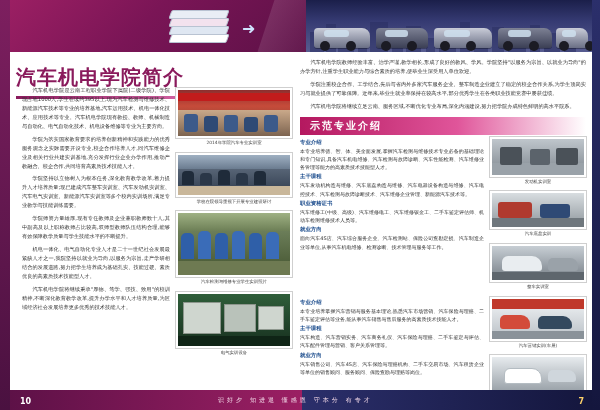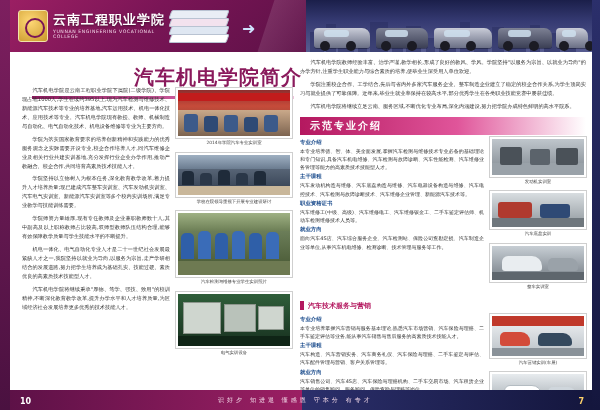--- a/index.html
+++ b/index.html
@@ -40,21 +40,21 @@
   .logo-cn{color:#ffffff;font-size:13px;font-weight:bold;letter-spacing:1px;margin-left:5px;
     text-shadow:0 1px 2px rgba(0,0,0,.45);line-height:1.05;}
   .logo-en{color:#f4d9ea;font-size:4.6px;letter-spacing:.6px;margin-left:5px;margin-top:2px;}
 
   
   .books{position:absolute;left:160px;top:6px;width:58px;height:40px;}
   .book{position:absolute;left:0;width:56px;height:7px;border-radius:2px;background:#e9eef5;border:1px solid #b9c3d2;transform:skewX(-20deg);}
   .plane{position:absolute;left:232px;top:19px;color:#cfe4ff;font-size:16px;}
 
   
-  .title-row{position:absolute;left:32px;top:64px;width:270px;text-align:right;}
+  .title-row{position:absolute;left:16px;top:64px;width:270px;}
   .title{font-size:20px;font-weight:bold;color:#8a1a5c;letter-spacing:1px;}
   .title-rule{margin-top:5px;height:3px;width:262px;background:linear-gradient(90deg,#8a1a5c,#d86aa9 70%,#f0c4dc);}
 
   
   .left-col{position:absolute;left:22px;top:86px;width:148px;}
   .body-text{font-size:5.2px;line-height:1.72;color:#333;text-align:justify;}
   .body-text p{margin:0 0 4px 0;text-indent:2em;}
 
   
   .mid-col{position:absolute;left:176px;top:88px;width:116px;}
@@ -123,27 +123,20 @@
         <div class="sky-b" style="left:238px;width:16px;height:19px"></div>
         <div class="sky-b" style="left:258px;width:12px;height:24px"></div>
       </div>
       <div class="car" style="left:8px;width:56px;"></div>
       <div class="car dark" style="left:70px;width:52px;"></div>
       <div class="car" style="left:128px;width:58px;"></div>
       <div class="car dark" style="left:192px;width:54px;"></div>
       <div class="car" style="left:250px;width:32px;"></div>
     </div>
 
-    <div class="logo-wrap">
-      <div class="logo-badge"></div>
-      <div>
-        <div class="logo-cn">云南工程职业学院</div>
-        <div class="logo-en">YUNNAN ENGINEERING VOCATIONAL COLLEGE</div>
-      </div>
-    </div>
 
     <div class="books">
       <div class="book" style="top:4px;"></div>
       <div class="book" style="top:12px;background:#f3e2ee;"></div>
       <div class="book" style="top:20px;background:#dfe7f2;"></div>
       <div class="book" style="top:28px;background:#ffffff;"></div>
     </div>
     <div class="plane">➜</div>
   </div>
 
@@ -265,24 +258,20 @@
           <div class="ph-inner">
             <div style="position:absolute;left:10px;top:10px;width:40px;height:15px;background:#e9edf0;border-radius:6px 10px 3px 3px;"></div>
             <div style="position:absolute;left:56px;top:12px;width:30px;height:13px;background:#9aa2a9;border-radius:5px 8px 3px 3px;"></div>
             <div class="band" style="bottom:0;height:8px;background:#5e666d;"></div>
           </div>
         </div>
         <div class="cap">整车实训室</div>
       </div>
     </div>
 
-    <div class="subhead">
-      <div class="bullet"></div>
-      <div class="t">汽车技术服务与营销</div>
-    </div>
 
     <div class="two-col">
       <div class="txt">
         <div class="mini-label">专业介绍</div>
         <div class="rp-sm">本专业培养掌握汽车营销与服务基本理论,熟悉汽车市场营销、汽车保险与理赔、二手车鉴定评估等业务,能从事汽车销售与售后服务的高素质技术技能人才。</div>
         <div class="mini-label">主干课程</div>
         <div class="rp-sm">汽车构造、汽车营销实务、汽车商务礼仪、汽车保险与理赔、二手车鉴定与评估、汽车配件管理与营销、客户关系管理等。</div>
         <div class="mini-label">就业方向</div>
         <div class="rp-sm">汽车销售公司、汽车4S店、汽车保险与理赔机构、二手车交易市场、汽车租赁企业等单位的销售顾问、服务顾问、保险查勘与理赔等岗位。</div>
       </div>

